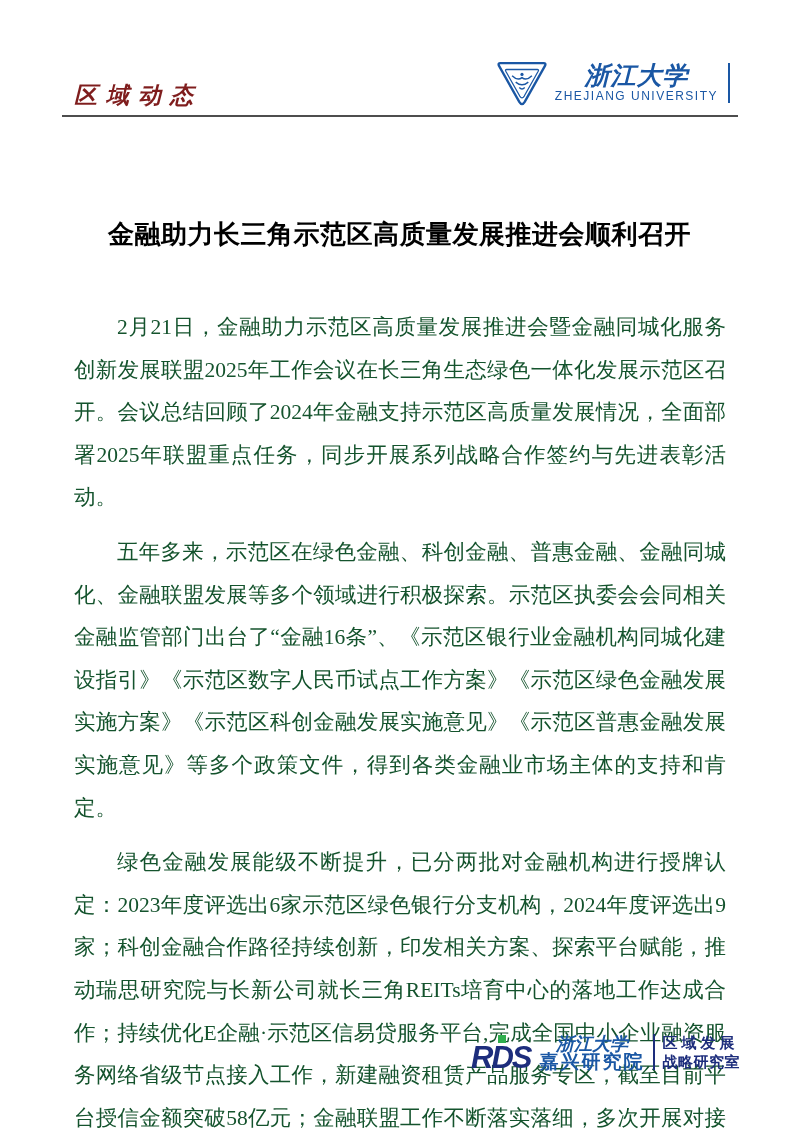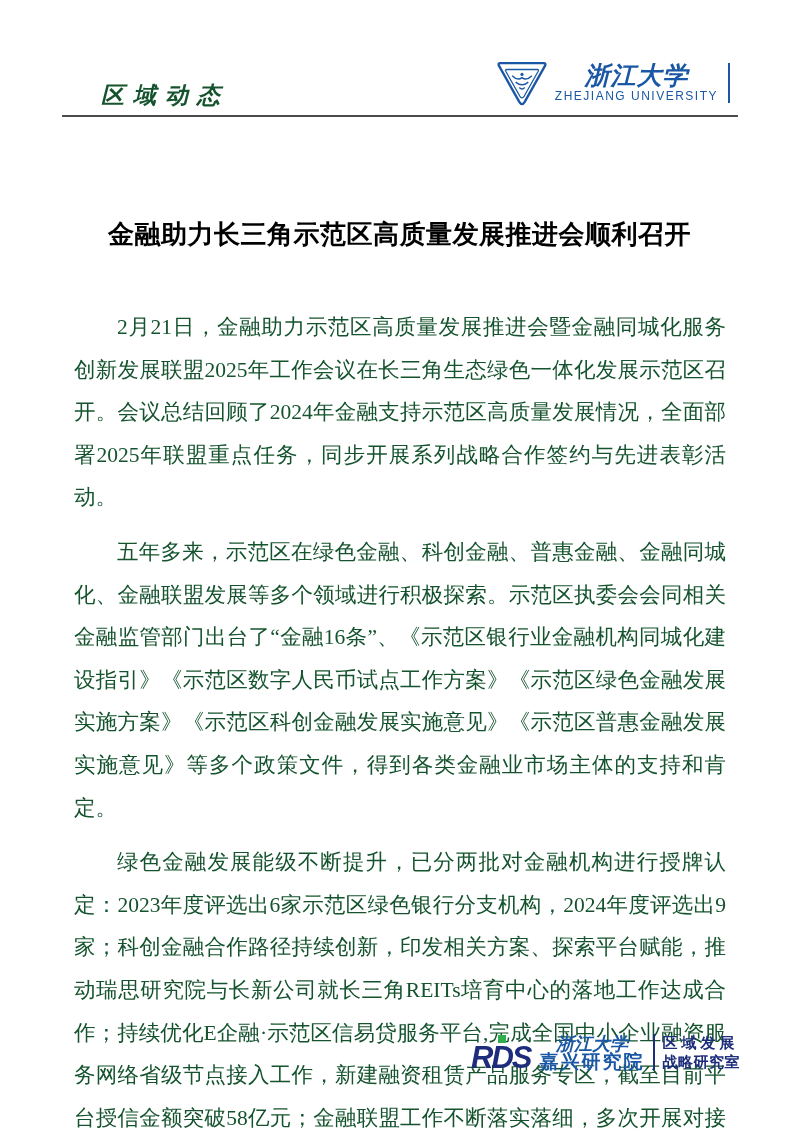--- a/index.html
+++ b/index.html
@@ -11,21 +11,21 @@
     background:#ffffff;
     overflow:hidden;
     font-family:"Liberation Serif","DejaVu Serif",serif;
   }
 
   
   .header-label {
     position:absolute; left:74px; top:80px;
     font-family:"DejaVu Serif","Liberation Serif",serif;
     font-style:italic; font-weight:bold;
-    font-size:23px; letter-spacing:9px; color:#14532d;margin-left:27px;
+    font-size:23px; letter-spacing:9px; color:#7f1d1d;
   }
   .header-rule {
     position:absolute; left:62px; top:115px;
     width:676px; height:2px; background:#4d4d4d;
   }
   .header-brand {
     position:absolute; right:60px; top:54px;
     display:flex; align-items:center; height:58px;
   }
   .zju-shield { width:54px; height:54px; flex:0 0 auto; }

